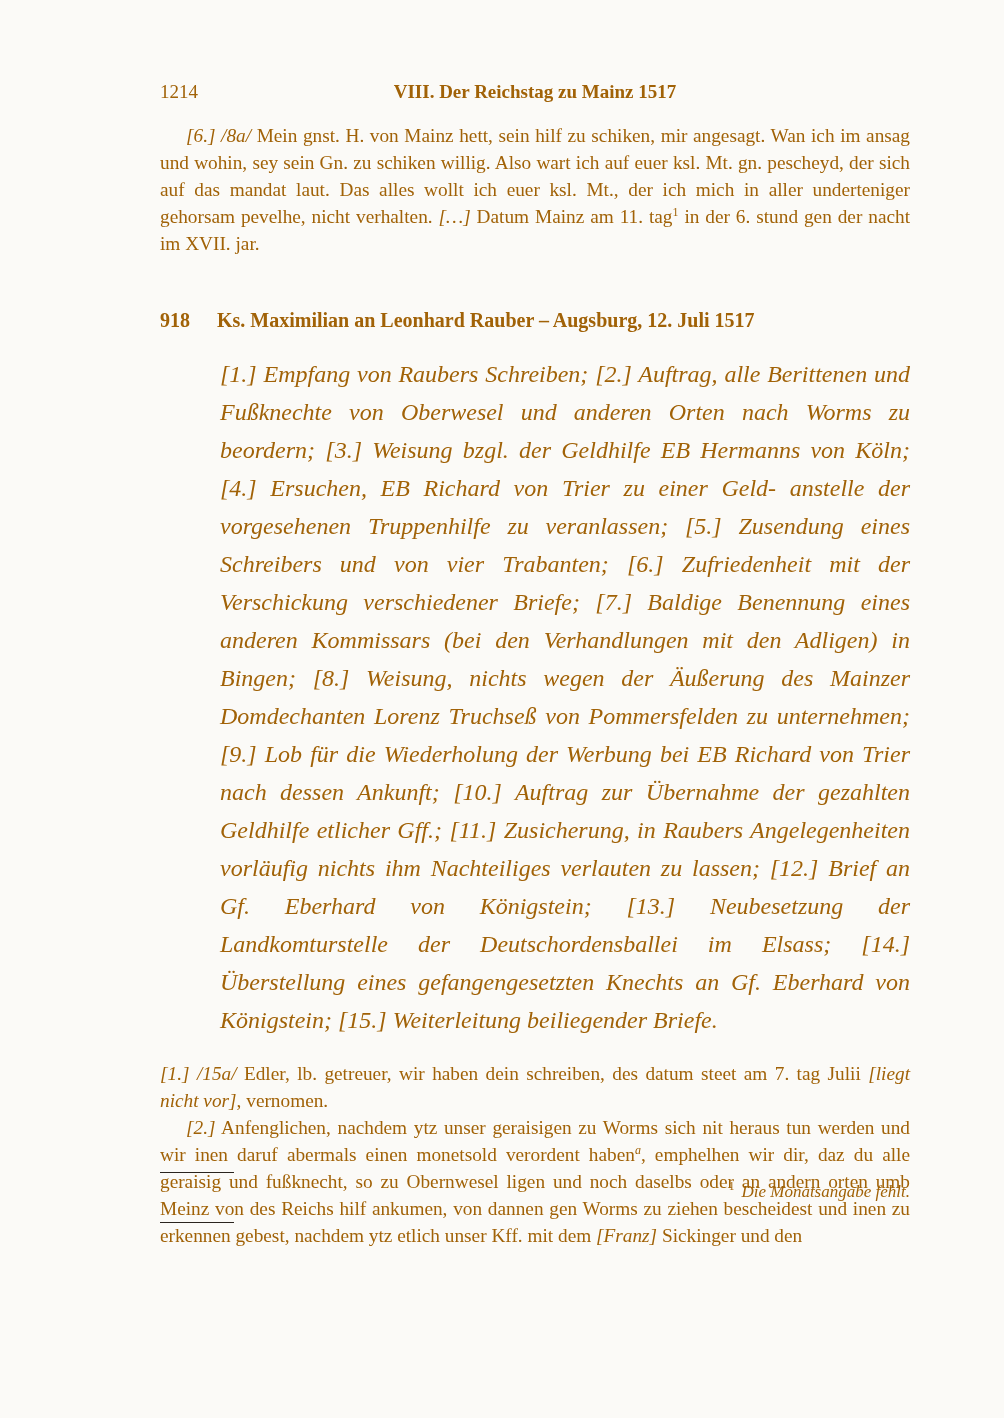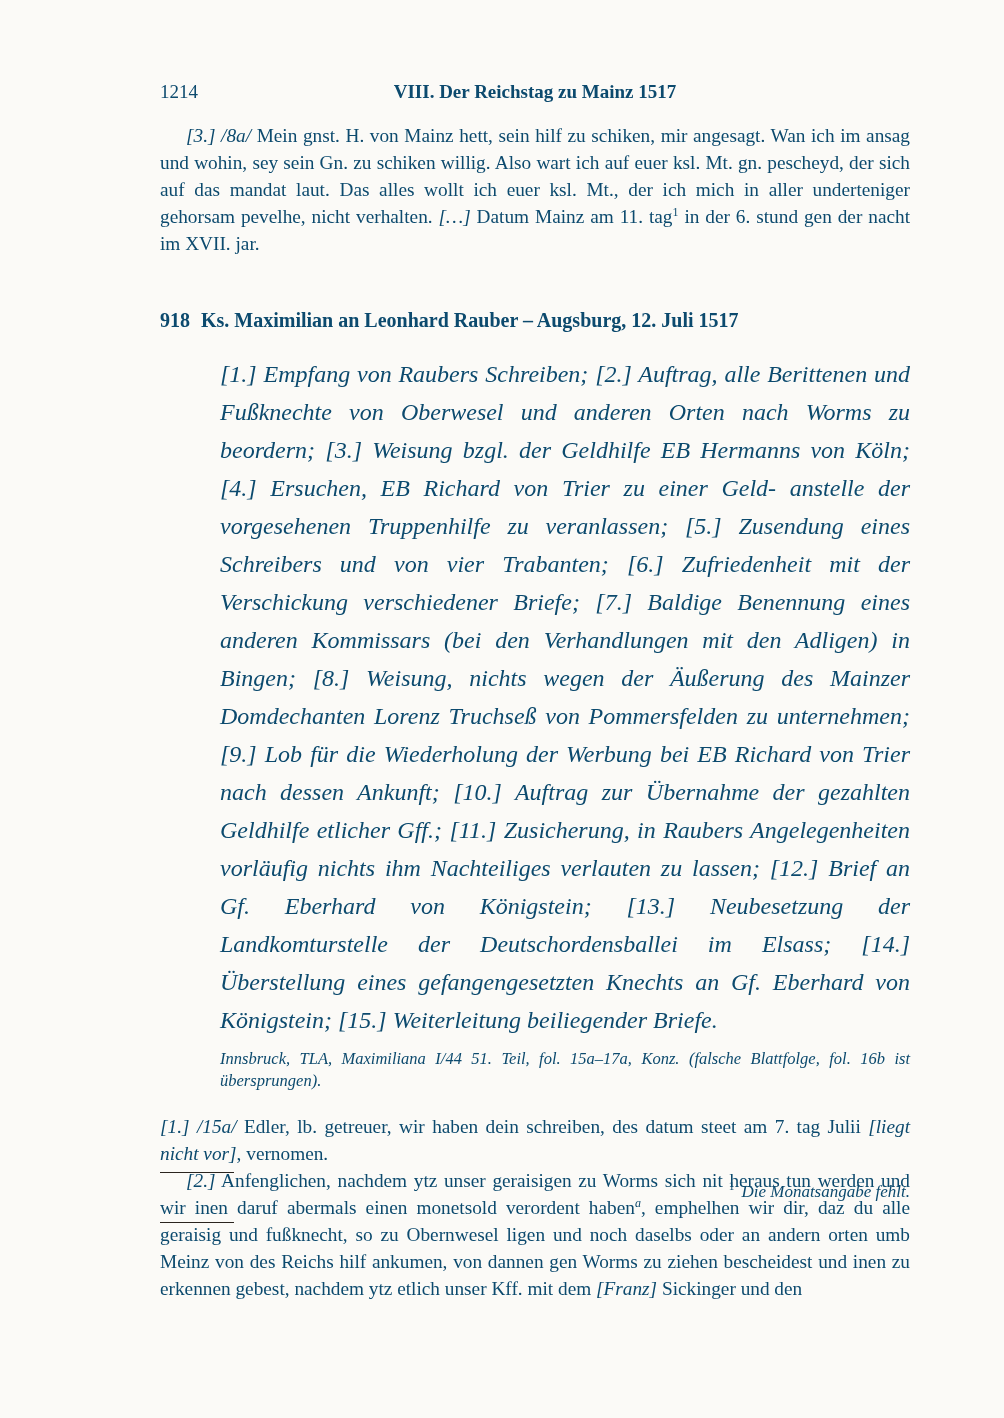--- a/index.html
+++ b/index.html
@@ -7,21 +7,21 @@
   html, body { margin: 0; padding: 0; }
   body {
     background: #fbfaf7;
     font-family: "Liberation Serif", "DejaVu Serif", serif;
   }
   .page {
     position: relative;
     width: 1004px;
     height: 1418px;
     background: #fbfaf7;
-    color: #0c4a6e;
+    color: #a16207;
     padding: 78px 94px 0 160px;
     overflow: hidden;
   }
   .running-header {
     position: relative;
     height: 27px;
     margin-bottom: 17px;
     font-size: 19px;
     line-height: 27px;
   }
@@ -42,21 +42,21 @@
     line-height: 0;
     vertical-align: super;
   }
 
   .doc-heading {
     font-size: 20px;
     font-weight: bold;
     line-height: 27px;
     margin: 50px 0 0 0;
   }
-  .doc-number { margin-right: 11px; }
+  .doc-number { margin-right: 27px; }
 
   .summary {
     font-style: italic;
     font-size: 24px;
     line-height: 38px;
     text-align: justify;
     margin: 21px 0 0 60px;
   }
   .source-note {
     font-style: italic;
@@ -94,30 +94,29 @@
 <div class="page">
 
   <header class="running-header">
     <span class="page-number">1214</span>
     <span class="running-title">VIII. Der Reichstag zu Mainz 1517</span>
   </header>
 
   <main>
 
 
-    <p class="body-text indent"><span class="italic">[3.] /8a/</span>
+    <p class="body-text indent"><span class="italic">[6.] /8a/</span>
       <span> Mein gnst. H. von Mainz hett, sein hilf zu schiken, mir angesagt. Wan ich im ansag und wohin, sey sein Gn. zu schiken willig. Also wart ich auf euer ksl. Mt. gn. pescheyd, der sich auf das mandat laut. Das alles wollt ich euer ksl. Mt., der ich mich in aller underteniger gehorsam pevelhe, nicht verhalten. </span>
       <span class="italic">[…]</span>
       <span> Datum Mainz am 11. tag</span><sup class="note-ref">1</sup><span> in der 6. stund gen der nacht im XVII. jar.</span></p>
 
     <h2 class="doc-heading"><span class="doc-number">918</span><span>Ks. Maximilian an Leonhard Rauber – Augsburg, 12. Juli 1517</span></h2>
 
     <p class="summary"><span>[1.] Empfang von Raubers Schreiben; [2.] Auftrag, alle Berittenen und Fußknechte von Oberwesel und anderen Orten nach Worms zu beordern; [3.] Weisung bzgl. der Geldhilfe EB Hermanns von Köln; [4.] Ersuchen, EB Richard von Trier zu einer Geld- anstelle der vorgesehenen Truppenhilfe zu veranlassen; [5.] Zusendung eines Schreibers und von vier Trabanten; [6.] Zufriedenheit mit der Verschickung verschiedener Briefe; [7.] Baldige Benennung eines anderen Kommissars (bei den Verhandlungen mit den Adligen) in Bingen; [8.] Weisung, nichts wegen der Äußerung des Mainzer Domdechanten Lorenz Truchseß von Pommersfelden zu unternehmen; [9.] Lob für die Wiederholung der Werbung bei EB Richard von Trier nach dessen Ankunft; [10.] Auftrag zur Übernahme der gezahlten Geldhilfe etlicher Gff.; [11.] Zusicherung, in Raubers Angelegenheiten vorläufig nichts ihm Nachteiliges verlauten zu lassen; [12.] Brief an Gf. Eberhard von Königstein; [13.] Neubesetzung der Landkomturstelle der Deutschordensballei im Elsass; [14.] Überstellung eines gefangengesetzten Knechts an Gf. Eberhard von Königstein; [15.] Weiterleitung beiliegender Briefe.</span></p>
 
-    <p class="source-note"><span>Innsbruck, TLA, Maximiliana I/44 51. Teil, fol. 15a–17a, Konz. (falsche Blattfolge, fol. 16b ist übersprungen).</span></p>
 
     <p class="body-text after-source"><span class="italic">[1.] /15a/</span>
       <span> Edler, lb. getreuer, wir haben dein schreiben, des datum steet am 7. tag Julii </span>
       <span class="italic">[liegt nicht vor]</span><span>, vernomen.</span></p>
 
     <p class="body-text indent"><span class="italic">[2.]</span>
       <span> Anfenglichen, nachdem ytz unser geraisigen zu Worms sich nit heraus tun werden und wir inen daruf abermals einen monetsold verordent haben</span><sup class="note-ref italic">a</sup><span>, emphelhen wir dir, daz du alle geraisig und fußknecht, so zu Obernwesel ligen und noch daselbs oder an andern orten umb Meinz von des Reichs hilf ankumen, von dannen gen Worms zu ziehen bescheidest und inen zu erkennen gebest, nachdem ytz etlich unser Kff. mit dem </span>
       <span class="italic">[Franz]</span><span> Sickinger und den</span></p>
 
   </main>

